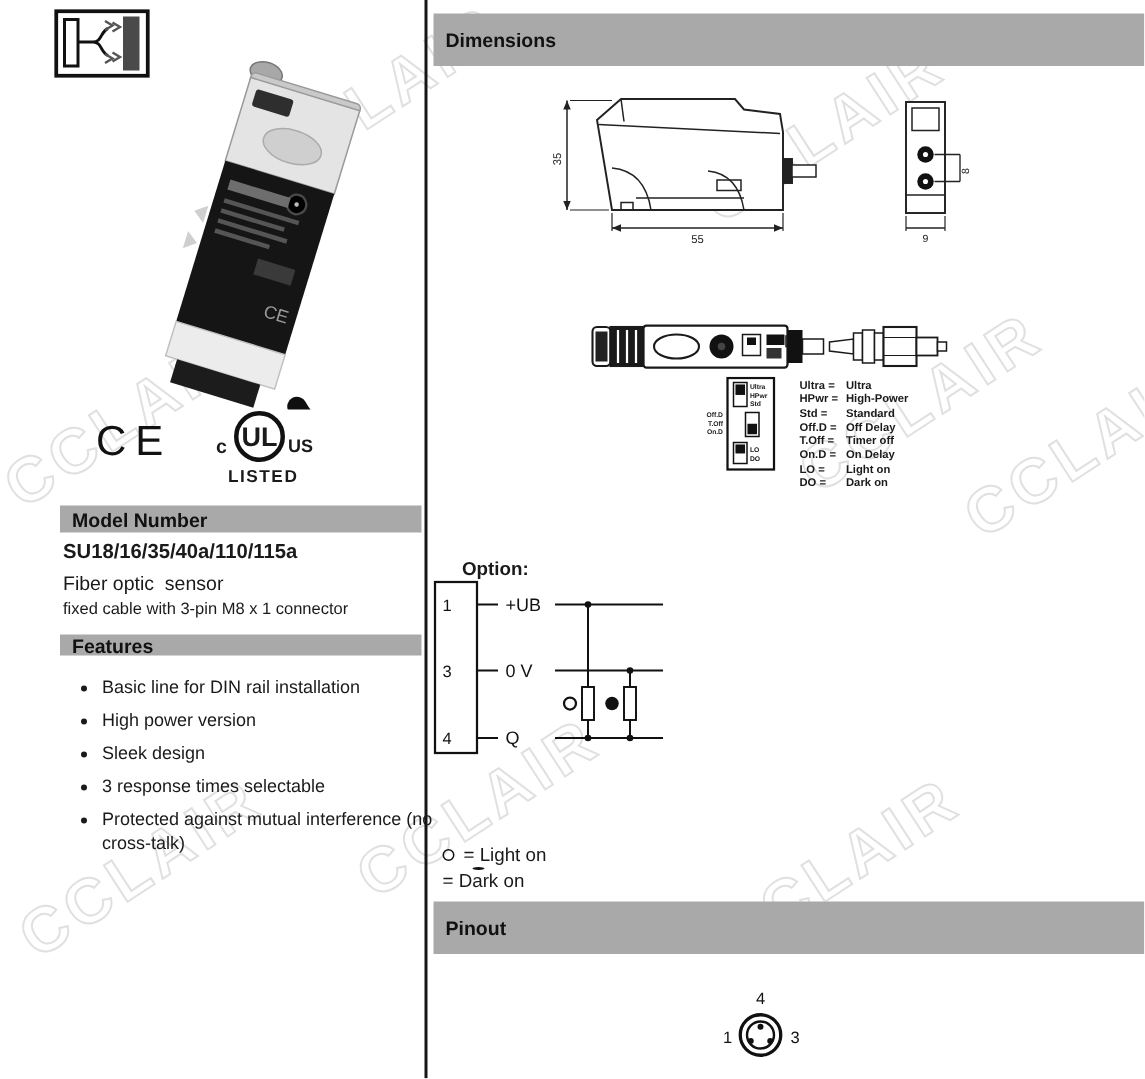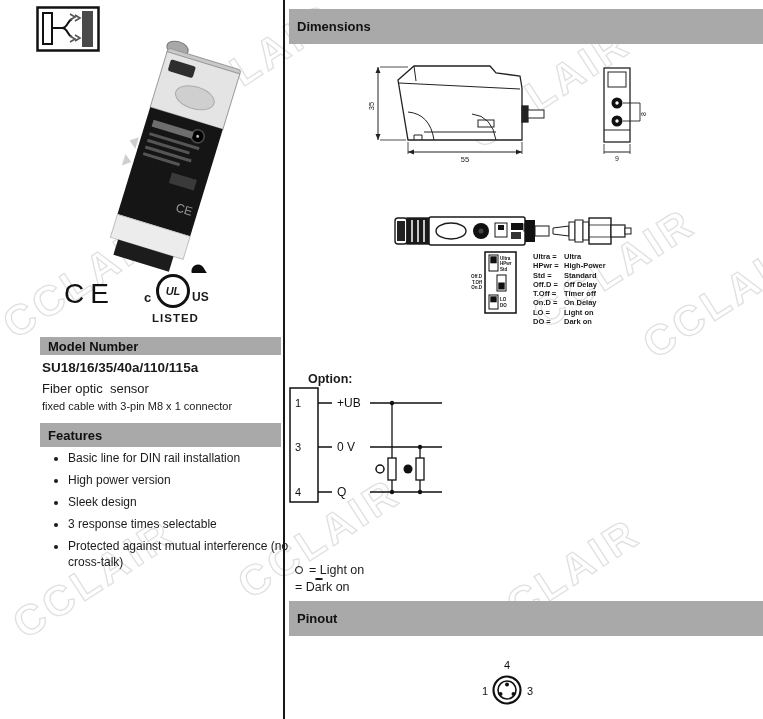--- a/index.html
+++ b/index.html
@@ -77,34 +77,34 @@
     </g>
     <path d="M150,243 C162,266 192,272 232,266" fill="none" stroke="#0f0f0f" stroke-width="13" stroke-linecap="round"></path>
   </svg>
 
   <div class="abs" style="left:64px;top:278px;font-size:28px;letter-spacing:6px;font-weight:500;color:#111;">CE</div>
 
   <div class="abs" style="left:140px;top:272px;width:70px;height:56px;">
     <div class="abs" style="left:4px;top:18px;font-size:13px;font-weight:bold;">c</div>
     <div class="abs" style="left:16px;top:2px;width:34px;height:34px;border:3px solid #111;border-radius:50%;
                 display:flex;align-items:center;justify-content:center;box-sizing:border-box;">
-      <span style="font-size:11px;font-weight:bold;font-style:italic;">UL</span>
+      <span style="font-size:18px;font-weight:bold;">UL</span>
     </div>
     <div class="abs" style="left:52px;top:18px;font-size:12px;font-weight:bold;">US</div>
     <div class="abs" style="left:12px;top:40px;font-size:11.5px;font-weight:bold;letter-spacing:1px;">LISTED</div>
   </div>
 
   <div class="abs bar bar-left" style="top:337px;">
     <span>Model Number</span>
   </div>
   <div class="abs bold" style="left:42px;top:360px;font-size:13.5px;">SU18/16/35/40a/110/115a</div>
   <div class="abs pre" style="left:42px;top:381px;font-size:13px;">Fiber optic  sensor</div>
   <div class="abs" style="left:42px;top:400px;font-size:11px;">fixed cable with 3-pin M8 x 1 connector</div>
 
-  <div class="abs bar bar-left" style="top:423px;height:24px;">
+  <div class="abs bar bar-left" style="top:423px;height:14px;">
     <span>Features</span>
   </div>
   <ul class="abs features" style="left:44px;top:450px;">
     <li>Basic line for DIN rail installation</li>
     <li>High power version</li>
     <li>Sleek design</li>
     <li>3 response times selectable</li>
     <li>Protected against mutual interference (no cross-talk)</li>
   </ul>
 

